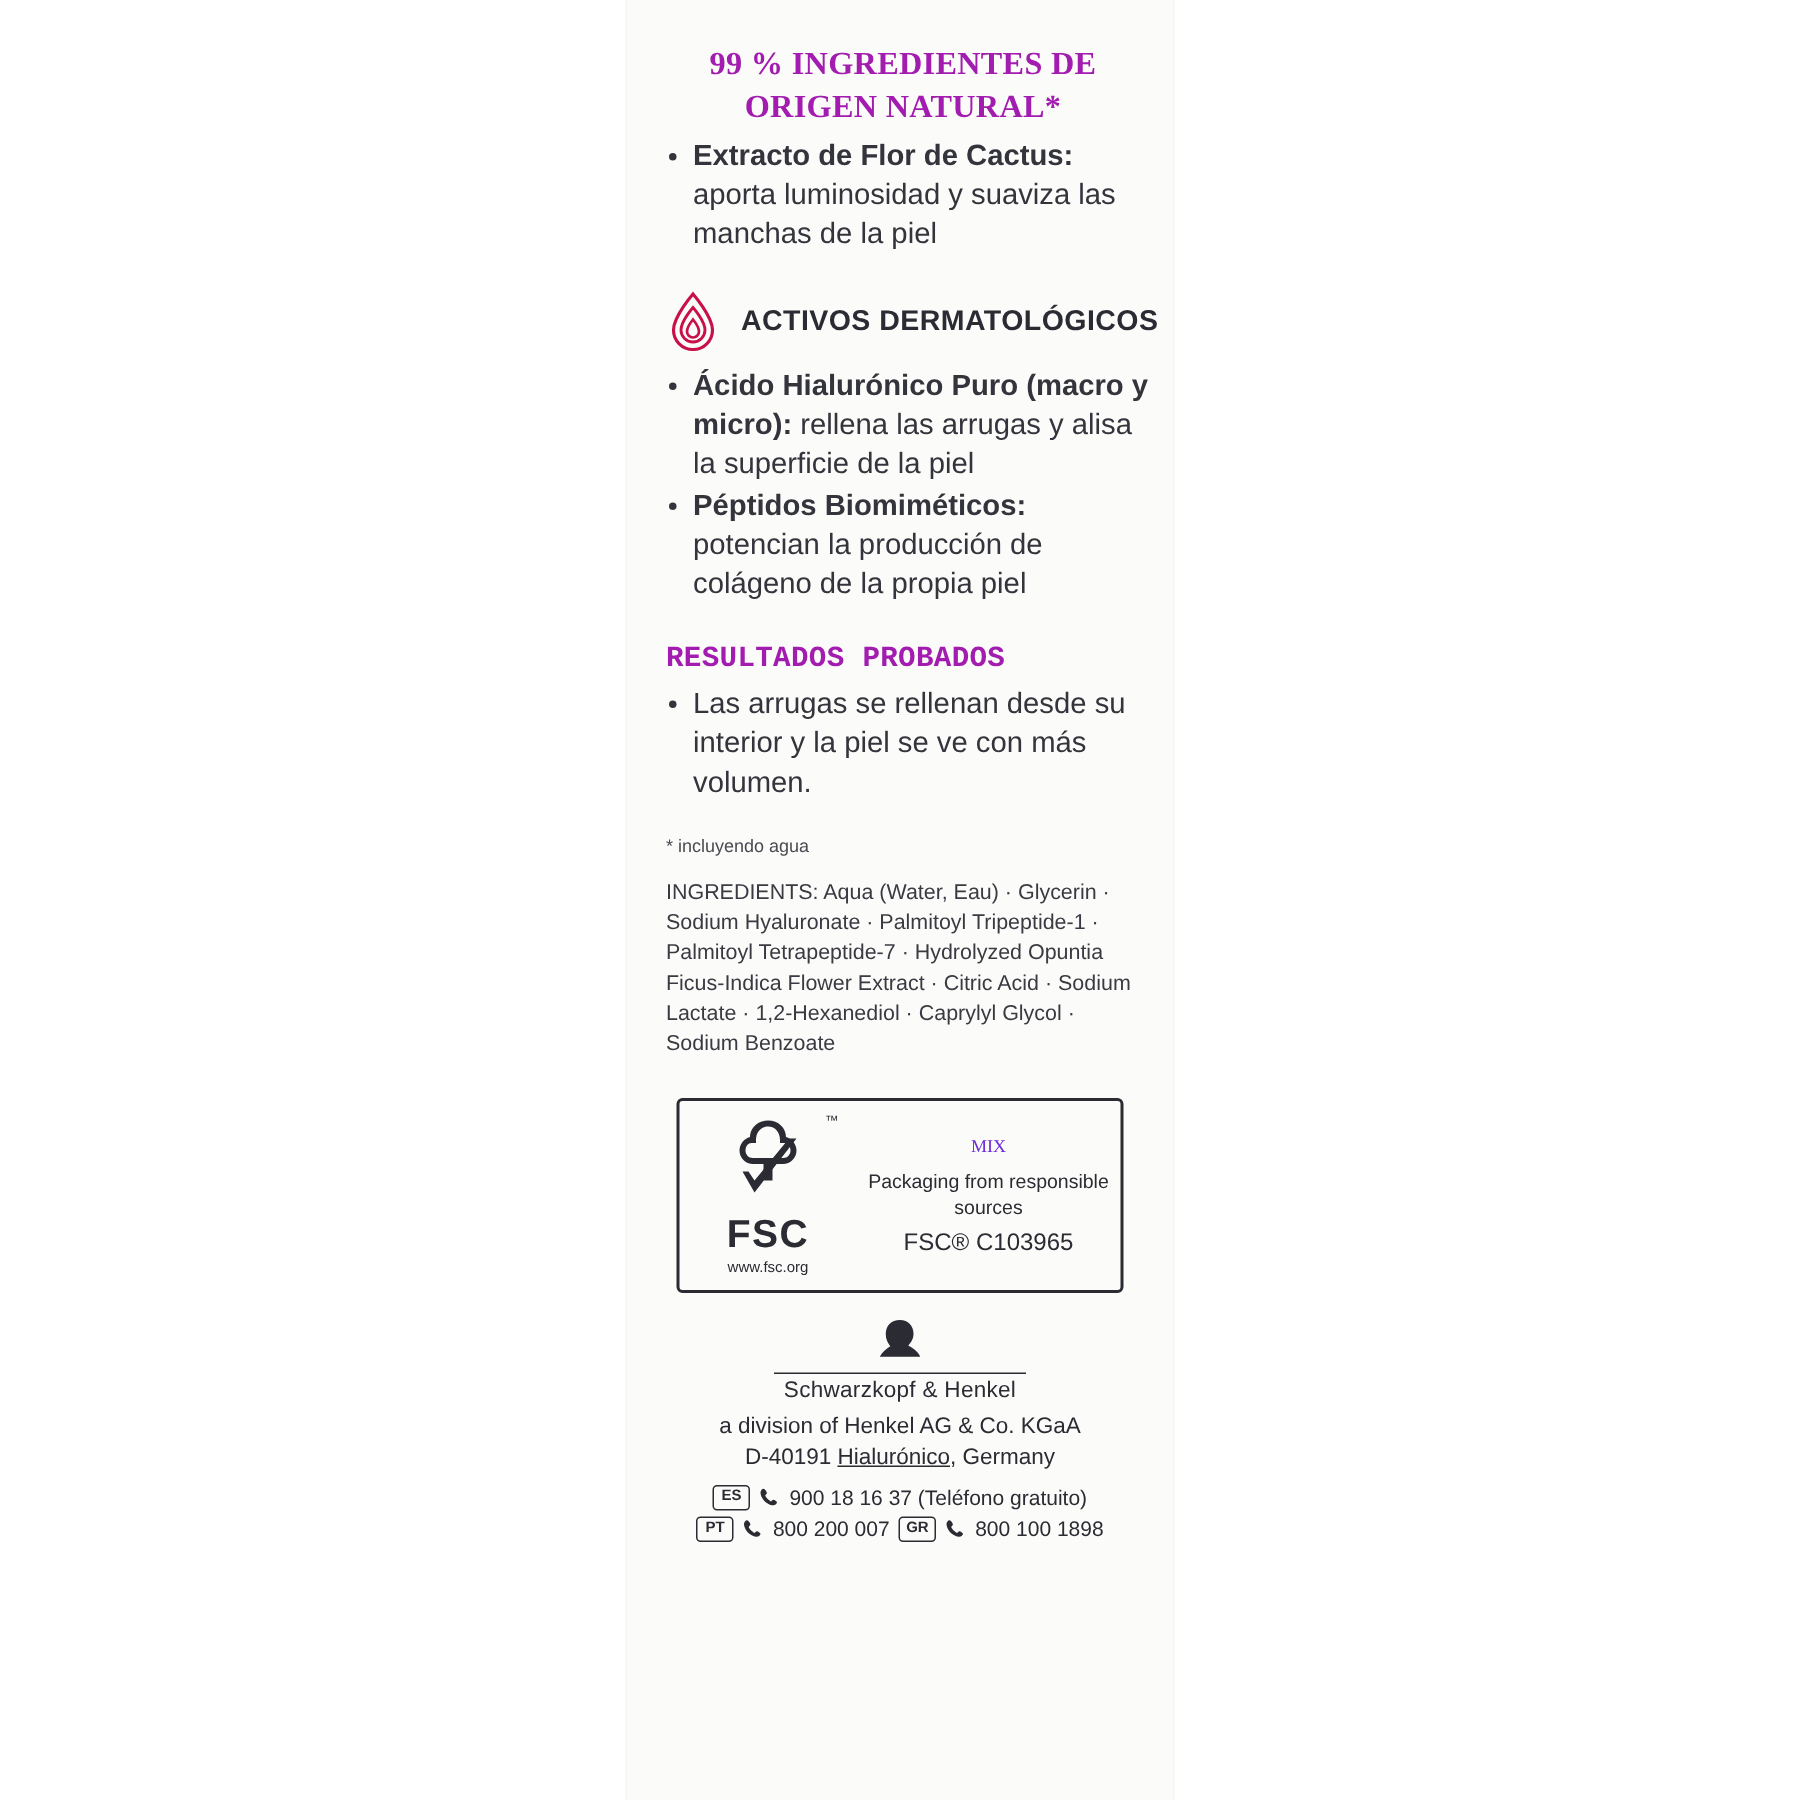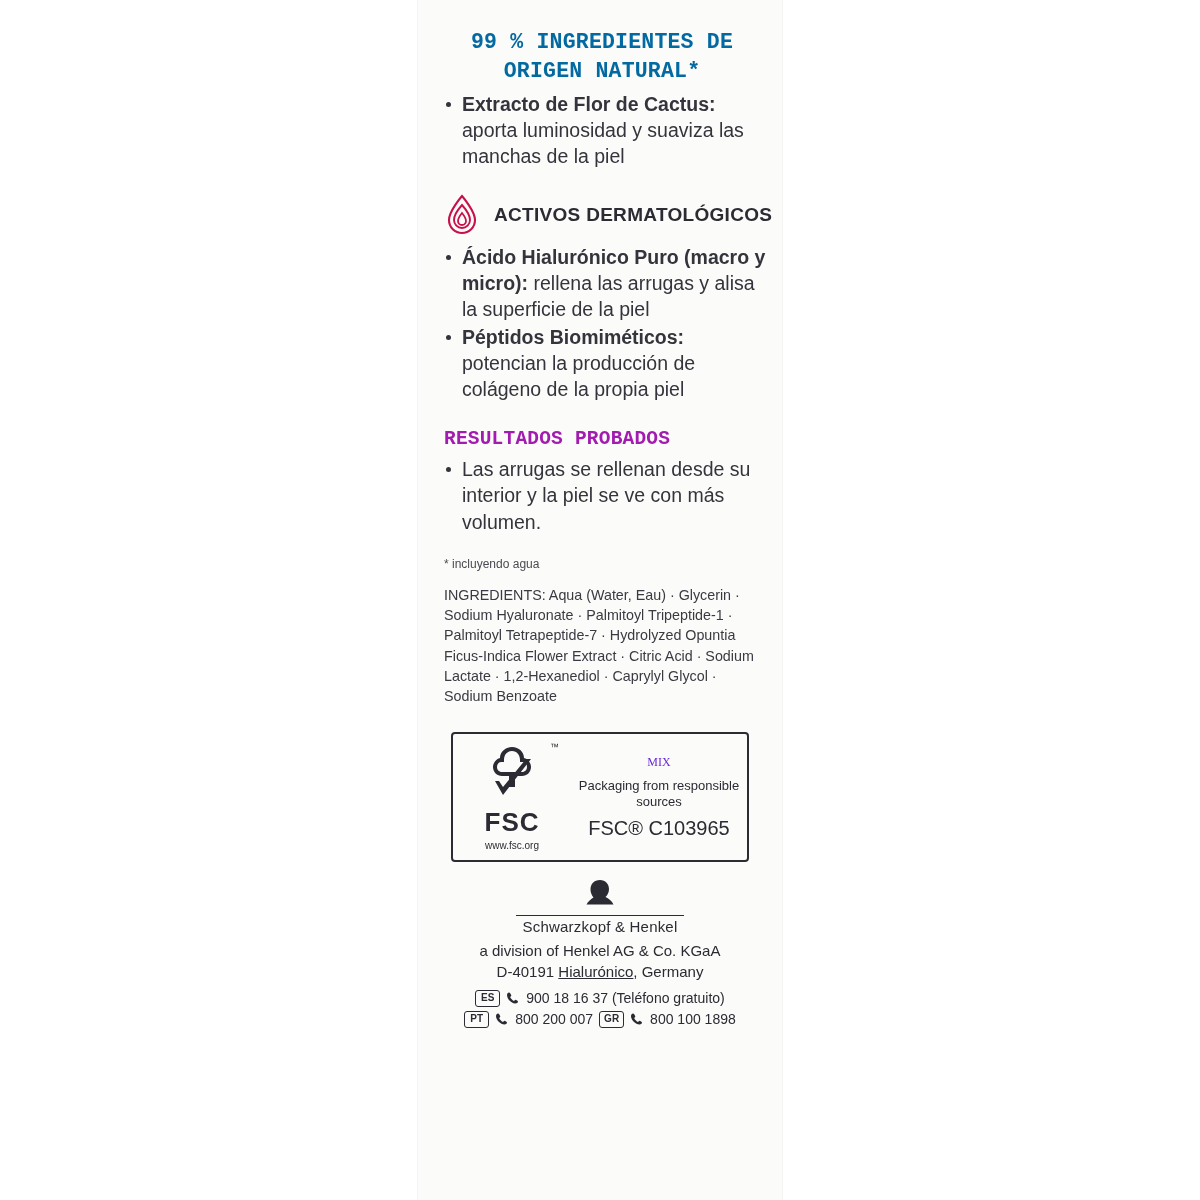--- a/index.html
+++ b/index.html
@@ -32,26 +32,26 @@
     position: absolute;
     left: 0;
     top: 0;
     width: 364px;
     padding: 0;
   }
 
   
   .headline {
     margin: 28px 14px 0 18px;
-    font-family: Liberation Mono, monospace;
+    font-family: Liberation Serif, serif;
     font-size: 21.5px;
     font-weight: 700;
     letter-spacing: 0.2px;
     line-height: 1.33;
-    color: #0369a1;
+    color: #a21caf;
     text-align: center;
     padding: 0 8px;
   }
 
   
   .sec-head {
     display: flex;
     align-items: center;
     gap: 10px;
     margin: 22px 0 0 0;
@@ -194,21 +194,21 @@
     margin-bottom: 8px;
   }
   .fsc-desc {
     font-family: "Liberation Sans", sans-serif;
     font-size: 13px;
     line-height: 1.3;
     color: #2b2b33;
   }
   .fsc-code {
     font-family: "Liberation Sans", sans-serif;
-    font-size: 20px;
+    font-size: 16px;
     color: #2b2b33;
     margin-top: 6px;
   }
 
   
   .brand {
     margin: 30px 0 0 0;
     display: flex;
     flex-direction: column;
     align-items: center;

